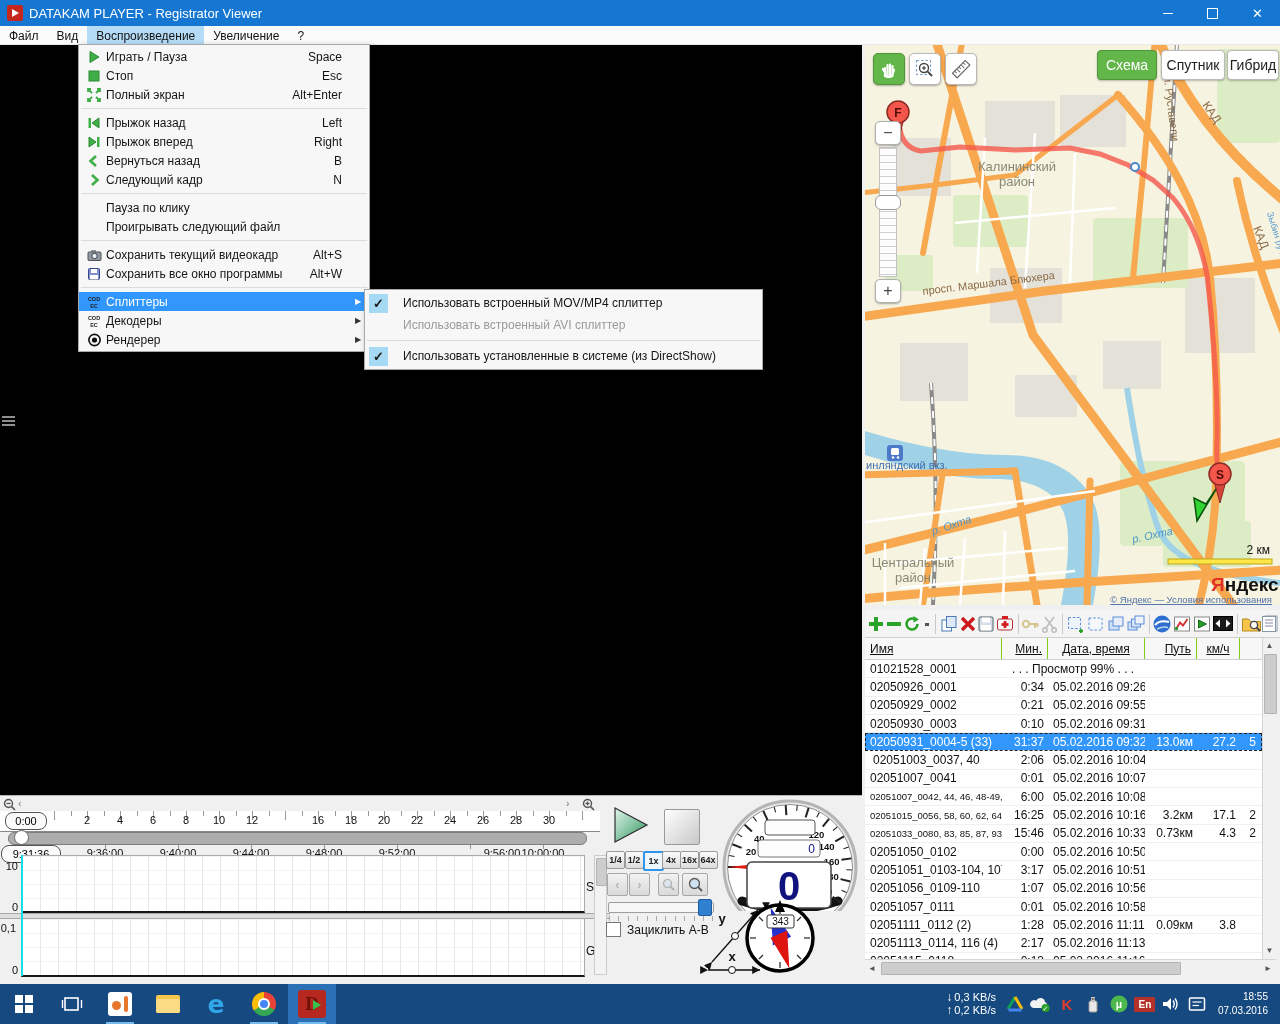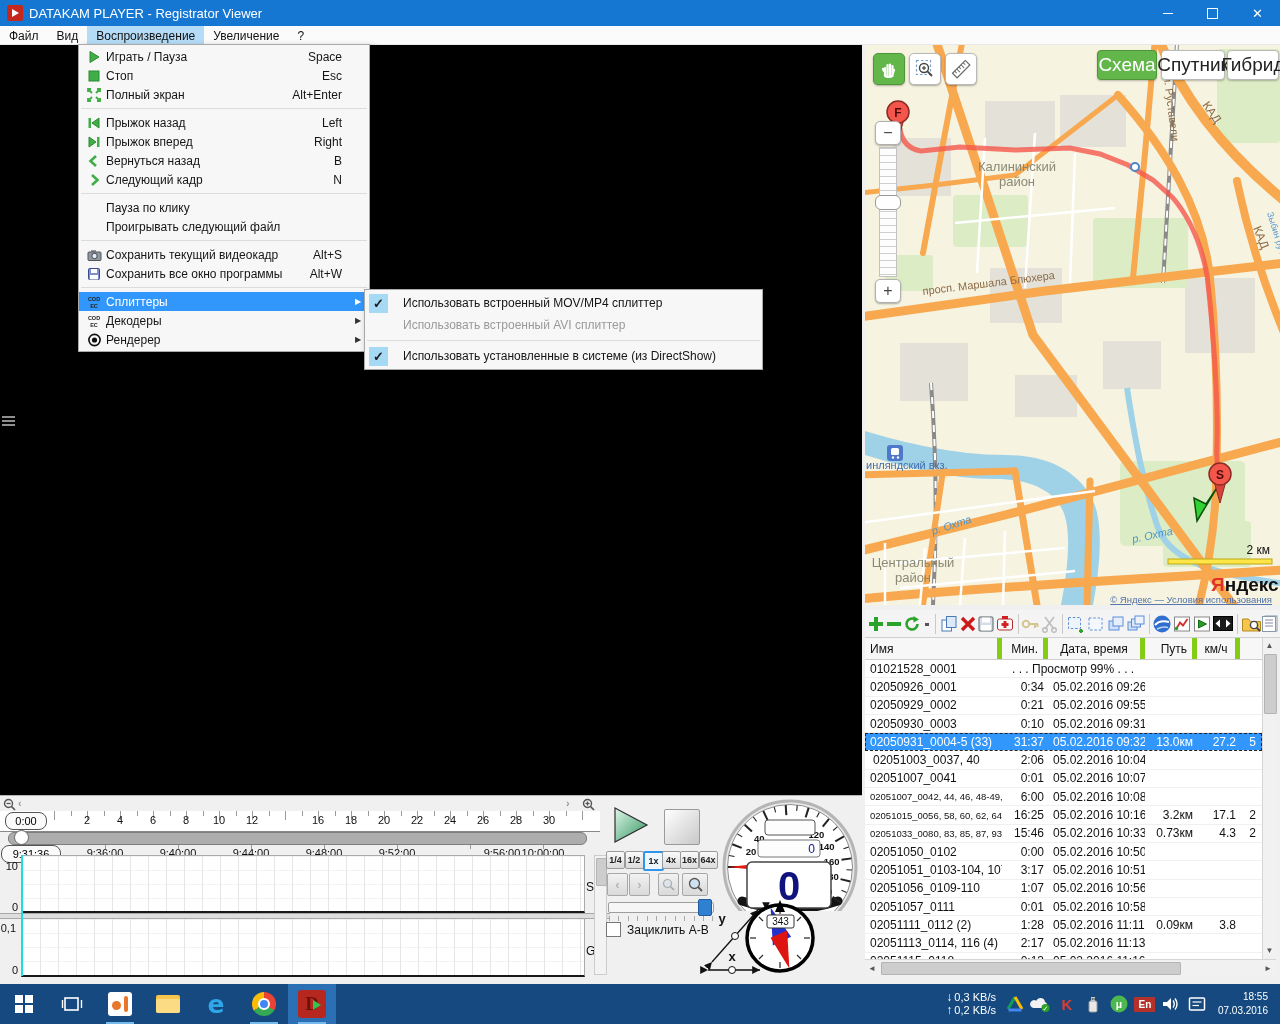--- a/index.html
+++ b/index.html
@@ -39,39 +39,39 @@
   .submenu-popup{left:364px;top:289px;width:397px;}
   .sub-item{height:22px;display:flex;align-items:center;font-size:12px;color:#151515;}
   .sub-item .chk{width:19px;height:19px;margin-left:4px;display:flex;align-items:center;justify-content:center;
     font-size:13px;font-weight:bold;color:#1c1c1c;}
   .sub-item .chk.on{background:#a6d9f4;}
   .sub-item .lbl{margin-left:15px;white-space:nowrap;}
   .sub-item.disabled .lbl{color:#9a9a9a;}
   
   .map{left:865px;top:43px;width:415px;height:562px;overflow:hidden;background:#f7f3e1;}
   .map-btn{position:absolute;height:28px;border:1px solid #b9b9b9;border-radius:4px;background:#fff;
-    color:#222;font-size:19px;display:flex;align-items:center;justify-content:center;box-shadow:0 1px 2px rgba(0,0,0,.25);}
+    color:#222;font-size:14px;display:flex;align-items:center;justify-content:center;box-shadow:0 1px 2px rgba(0,0,0,.25);}
   .map-btn.green{background:#63b64a;border-color:#4f9639;color:#fff;}
   .map-tool{position:absolute;width:30px;height:30px;border-radius:5px;background:#fff;border:1px solid #b9b9b9;
     display:flex;align-items:center;justify-content:center;box-shadow:0 1px 2px rgba(0,0,0,.3);}
   .map-tool.green{background:#63b64a;border-color:#4f9639;}
   .zoomctl-btn{position:absolute;left:10px;width:24px;height:22px;background:#fff;border:1px solid #b0b0b0;
     border-radius:5px;display:flex;align-items:center;justify-content:center;font-size:16px;color:#444;
     box-shadow:0 1px 2px rgba(0,0,0,.3);}
   .zoomtrack{position:absolute;left:14px;top:104px;width:16px;height:128px;background:#fdfdfd;border:1px solid #c2c2c2;
     background-image:repeating-linear-gradient(to bottom,#cfcfcf 0 1px,transparent 1px 7px);}
   .zoomhandle{position:absolute;left:10px;top:152px;width:24px;height:13px;background:#fff;border:1px solid #9a9a9a;border-radius:6px;}
   
   .ftoolbar{left:865px;top:610px;width:415px;height:28px;background:#f4f4f4;border-bottom:1px solid #d0d0d0;
     display:flex;align-items:center;padding-left:2px;box-sizing:border-box;}
   .tbico{width:22px;height:22px;display:flex;align-items:center;justify-content:center;}
   .tbsep{width:1px;height:20px;background:#c9c9c9;margin:0 3px;}
   .ftable{left:865px;top:638px;width:397px;height:321px;background:#fff;overflow:hidden;font-size:12px;color:#111;}
   .fhead{display:flex;height:21px;background:#f7f7f7;border-bottom:1px solid #cfcfcf;align-items:center;}
-  .fhead .hc{border-right:5px solid #84cc16;height:21px;display:flex;align-items:center;box-sizing:border-box;}
+  .fhead .hc{border-right:1px solid #84cc16;height:21px;display:flex;align-items:center;box-sizing:border-box;text-decoration:underline;}
   .ftrow{display:flex;height:17.3px;align-items:center;border-bottom:1px solid #f0f0f0;}
   .ftrow .c{height:17px;display:flex;align-items:center;box-sizing:border-box;overflow:hidden;white-space:nowrap;}
   .ftrow.sel{background:#3297fd;color:#fff;outline:1px dashed #222;outline-offset:-1px;}
   .ftrow.smallname .cname{font-size:9.5px;}
   .cname{padding-left:5px;}
   .r{justify-content:flex-end;padding-right:4px;}
   .vscroll{left:1262px;top:638px;width:14px;height:321px;background:#f1f1f1;border-left:1px solid #d5d5d5;}
   .hscroll{left:865px;top:959px;width:411px;height:16px;background:#f1f1f1;border-top:1px solid #d5d5d5;}
   .sbtn{position:absolute;display:flex;align-items:center;justify-content:center;font-size:8px;color:#555;background:#f1f1f1;}
   .sthumb{position:absolute;background:#cdcdcd;border:1px solid #b4b4b4;border-radius:1px;}

